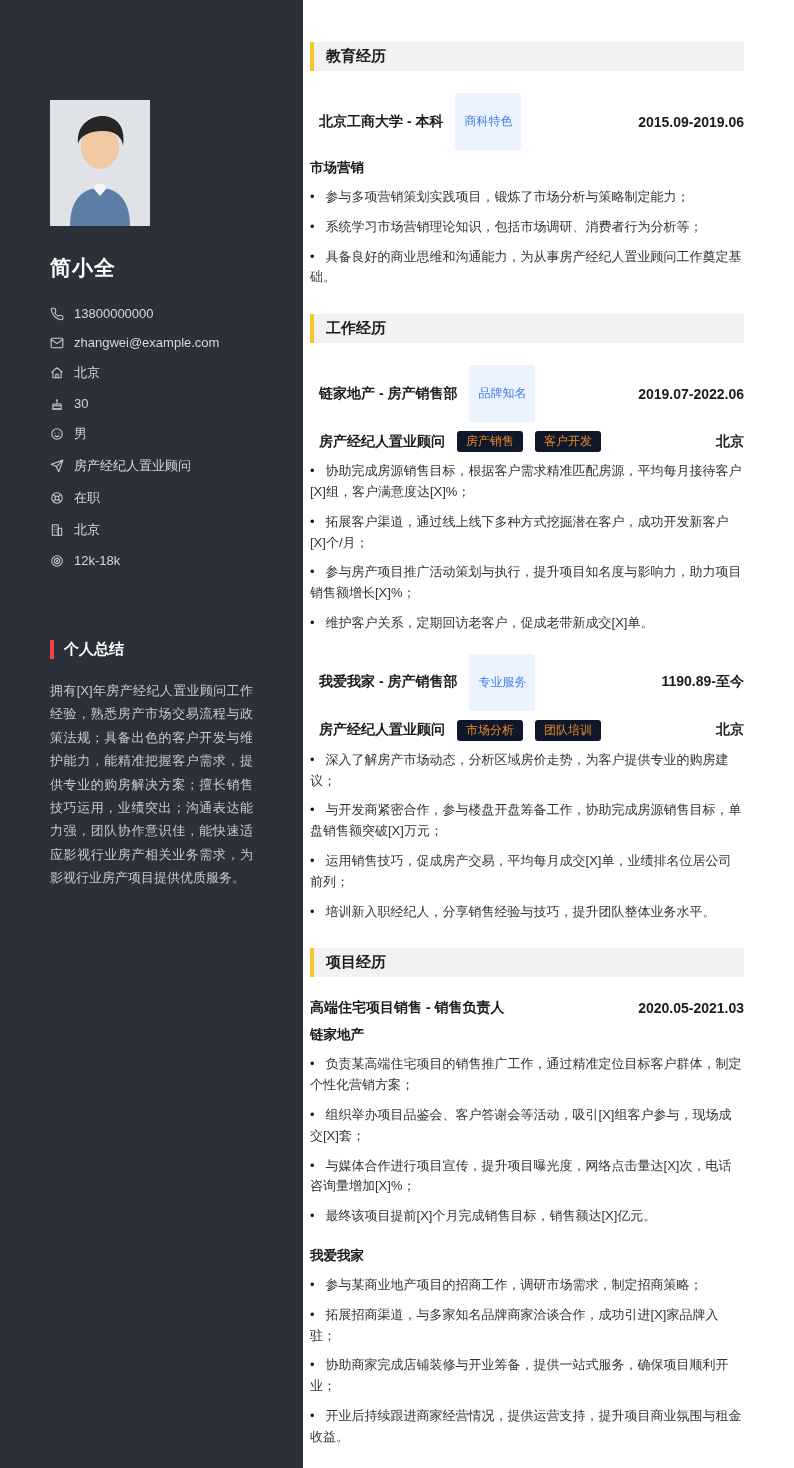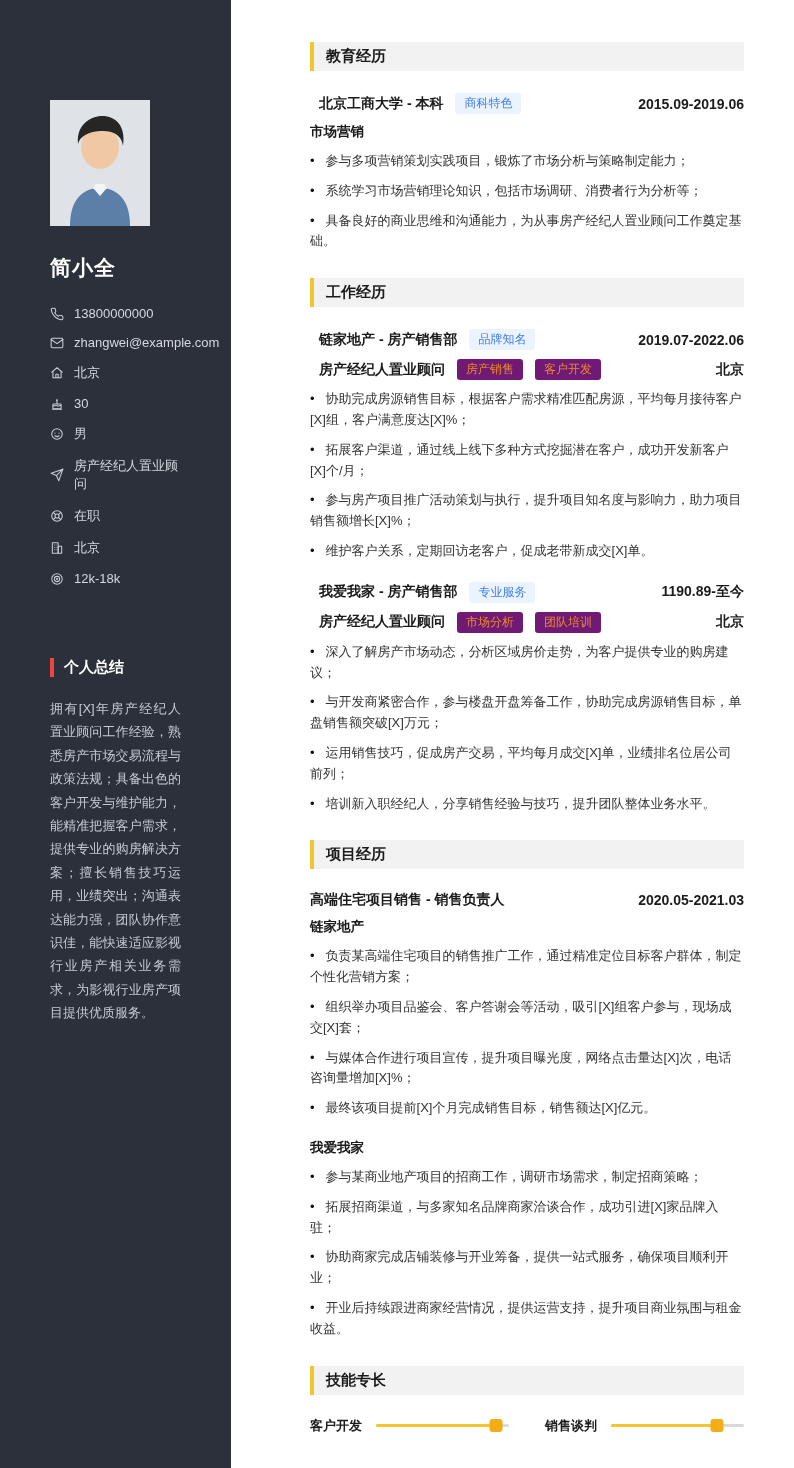--- a/index.html
+++ b/index.html
@@ -5,21 +5,21 @@
   * { margin:0; padding:0; box-sizing:border-box; }
   html,body { width:794px; }
   body {
     font-family:"Liberation Sans","DejaVu Sans",sans-serif;
     background:#ffffff; color:#333;
   }
   .page { position:relative; width:794px; height:1468px; overflow:hidden; background:#fff; }
 
   
   .sidebar {
-    position:absolute; left:0; top:0; width:231px; height:1468px;
+    position:absolute; left:0; top:0; width:303px; height:1468px;
     background:#2B303B; color:#D8DBE1; padding:100px 50px 0 50px;
   }
   .photo {
     width:100px; height:126px; background:#dfe3e7; overflow:hidden; position:relative;
   }
   .photo svg { display:block; }
   .person-name { margin-top:28px; font-size:21px; font-weight:bold; color:#ffffff; letter-spacing:1px; }
   .contacts { margin-top:24px; }
   .contact-row { display:flex; align-items:center; gap:10px; margin-bottom:14px; font-size:13px; color:#D5D8DE; }
   .contact-row .ico { width:14px; height:14px; flex:0 0 14px; display:flex; align-items:center; justify-content:center; }
@@ -40,24 +40,24 @@
     margin-bottom:22px;
   }
   .entry { margin-bottom:20px; }
   .entry-row { display:flex; align-items:center; justify-content:space-between; margin-bottom:9px; }
   .entry-left { display:flex; align-items:center; gap:12px;margin-left:9px; }
   .entry-title { font-size:14px; font-weight:bold; color:#1b1b1b; }
   .entry-date { font-size:14px; font-weight:bold; color:#1b1b1b; white-space:nowrap; }
   .entry-loc { font-size:14px; font-weight:bold; color:#1b1b1b; }
   .badge-blue {
     font-size:12px; color:#3D7EEB; background:#EBF3FE;
-    padding:2px 9px; border-radius:3px; white-space:nowrap;
+    padding:20px 9px; border-radius:3px; white-space:nowrap;
   }
   .tag-orange {
-    font-size:12px; color:#E98A2B; background:#701a75;
+    font-size:12px; color:#E98A2B; background:#0f172a;
     padding:2px 9px; border-radius:3px; white-space:nowrap;
   }
   .sub-bold { font-size:13.5px; font-weight:bold; color:#1b1b1b; margin-bottom:10px; }
   ul.bullets { list-style:none; }
   ul.bullets li { font-size:13px; line-height:1.6; color:#333; margin-bottom:9px; }
   ul.bullets li::before { content:"•"; font-size:13px; color:#111; margin-right:11px; }
 
   
   .skills-grid { display:grid; grid-template-columns:1fr 1fr; column-gap:36px; row-gap:20px; margin-bottom:4px; }
   .skill { display:flex; align-items:center; gap:14px; }

